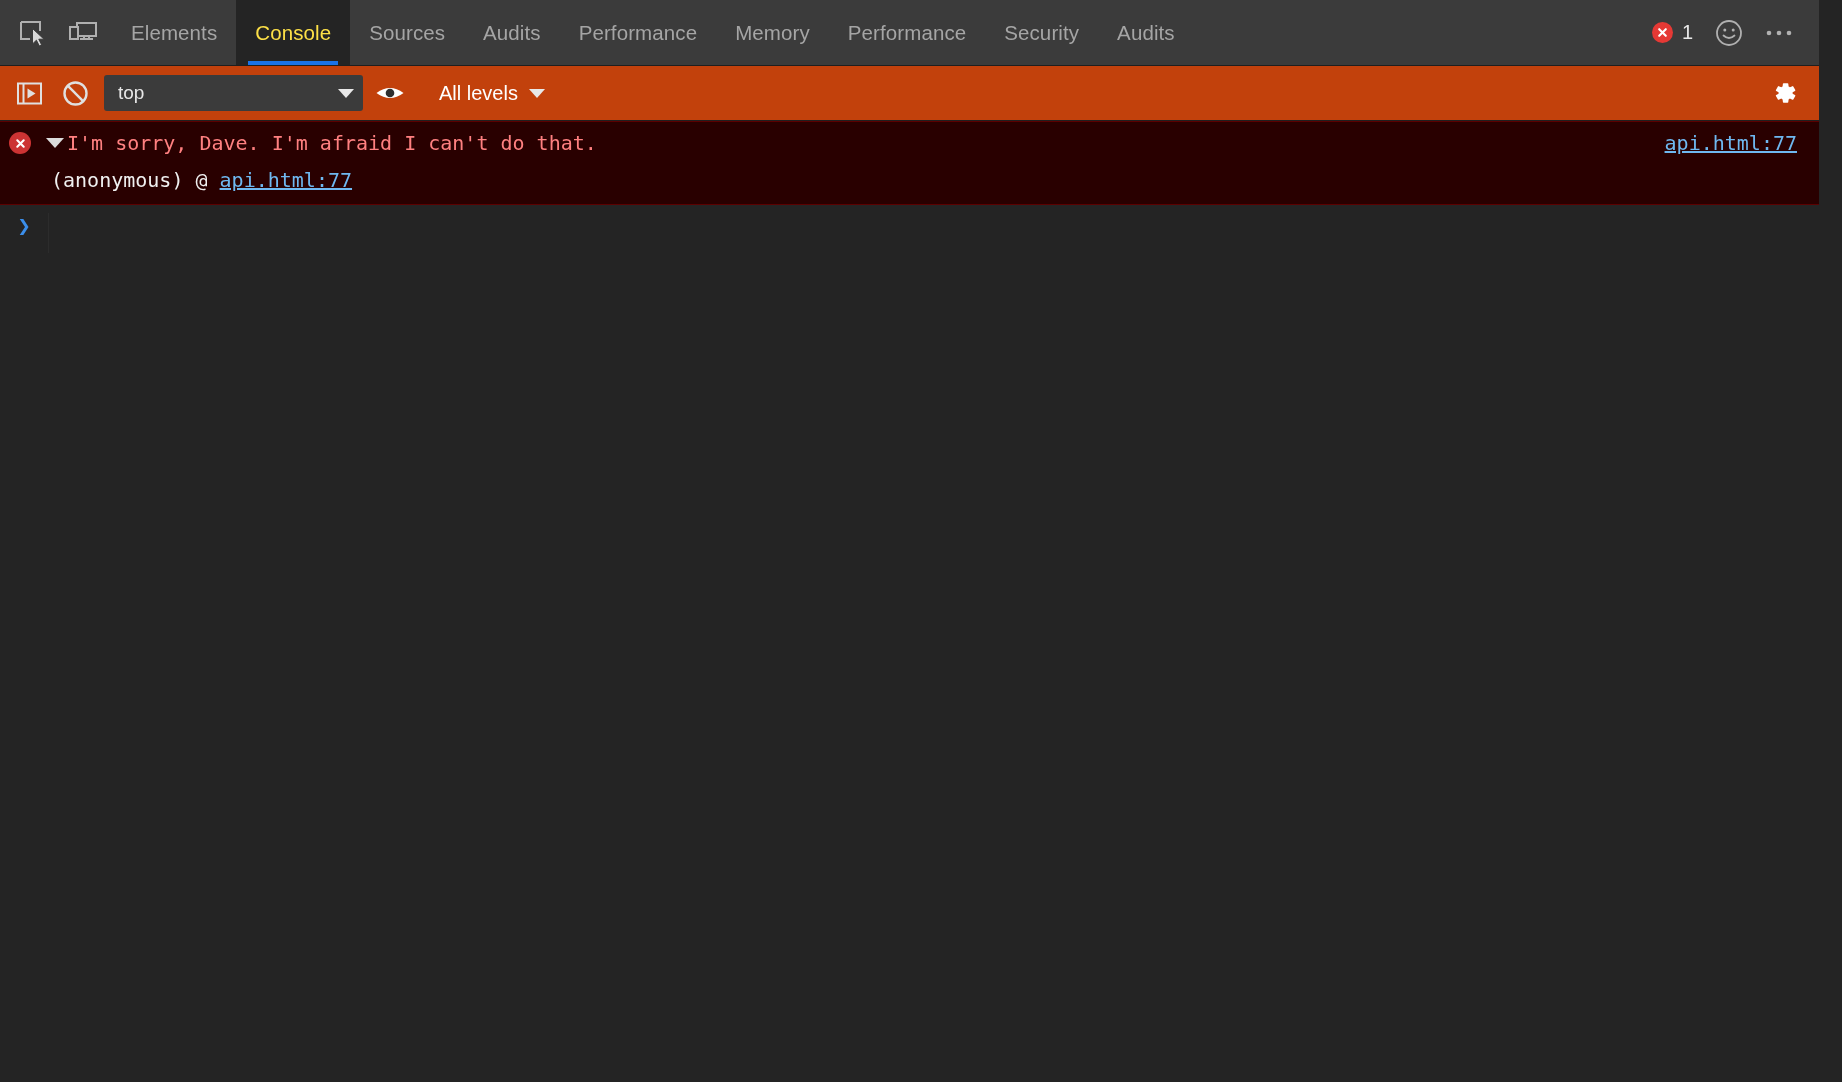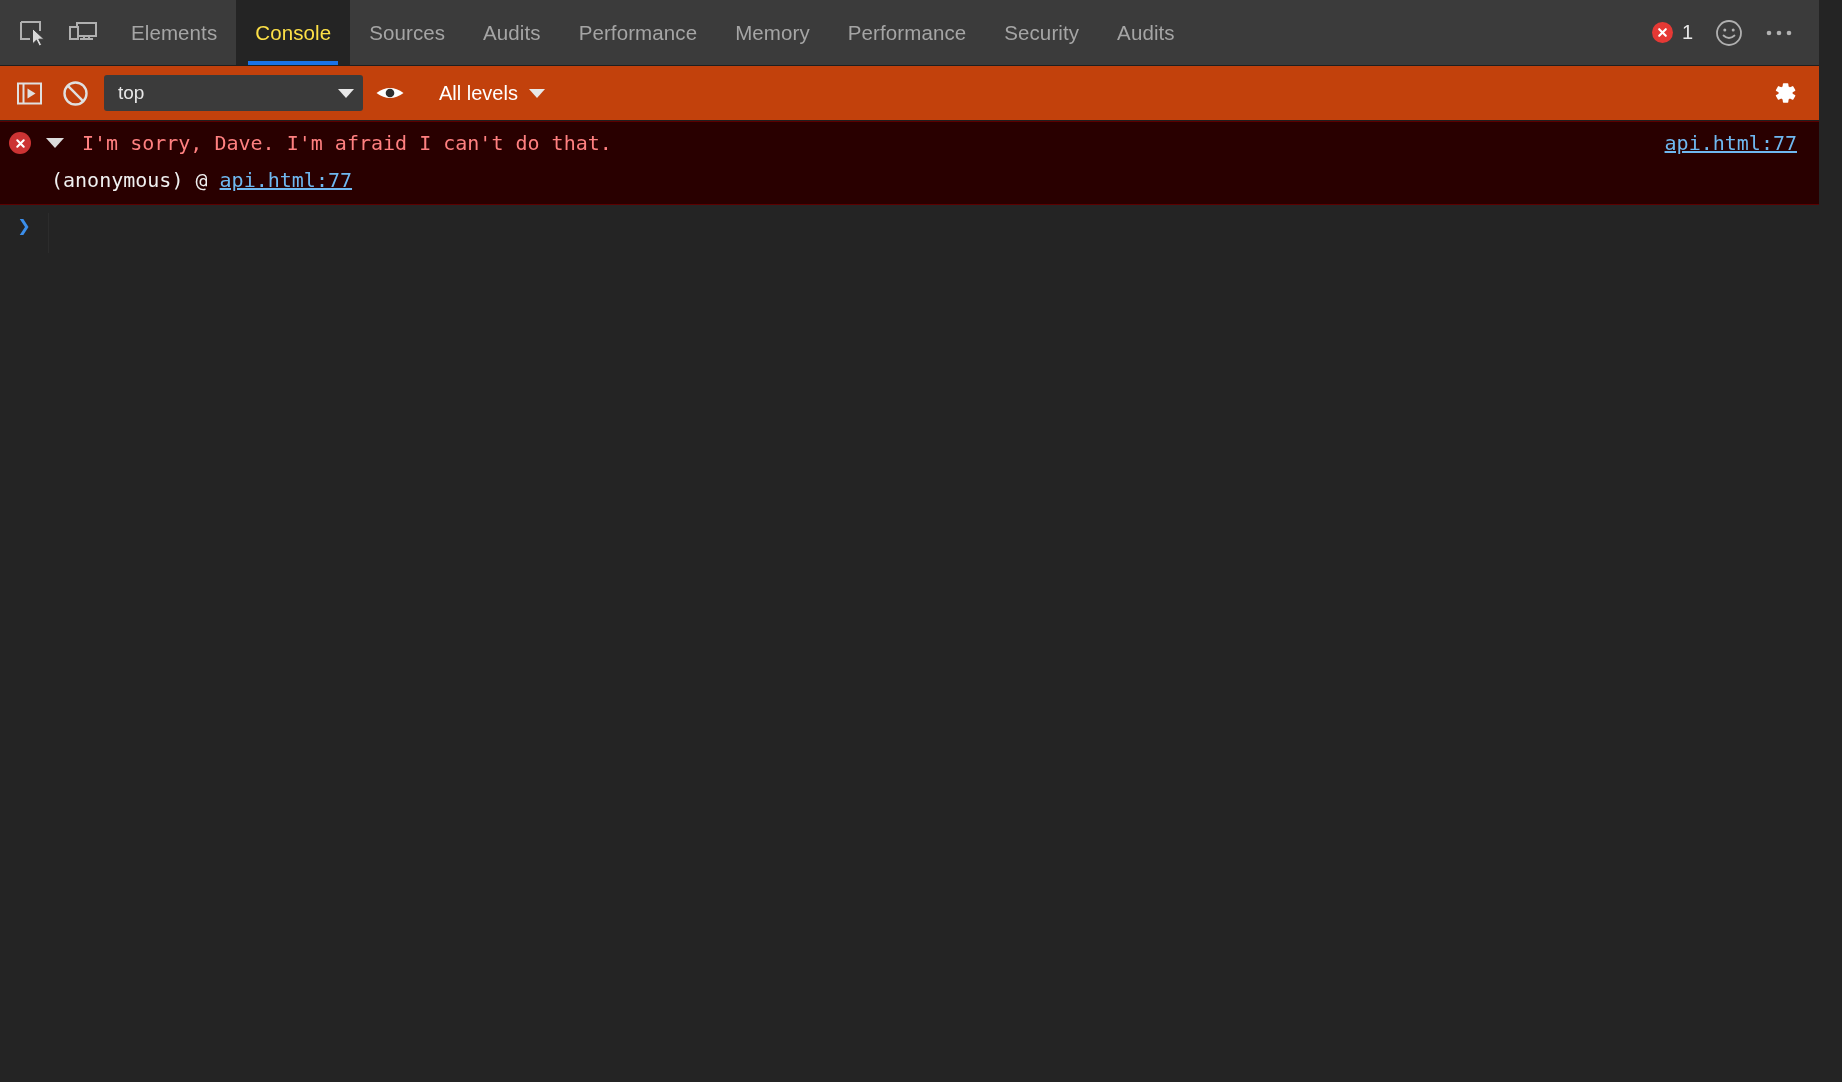--- a/index.html
+++ b/index.html
@@ -243,21 +243,21 @@
     margin-top: 9px;
     flex: 0 0 auto;
     cursor: pointer;
   }
 
   .msg-text {
     font-family: "DejaVu Sans Mono", monospace;
     font-size: 20px;
     color: #ff8080;
     line-height: 1.45;
-    margin-left: 18px;
+    margin-left: 3px;
     white-space: pre;
   }
 
   .msg-source-link {
     position: absolute;
     right: 22px;
     top: 2px;
     font-family: "DejaVu Sans Mono", monospace;
     font-size: 20px;
     color: #6fb8f0;

